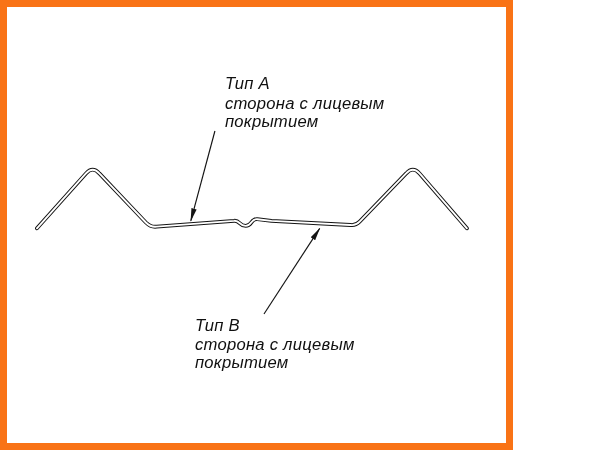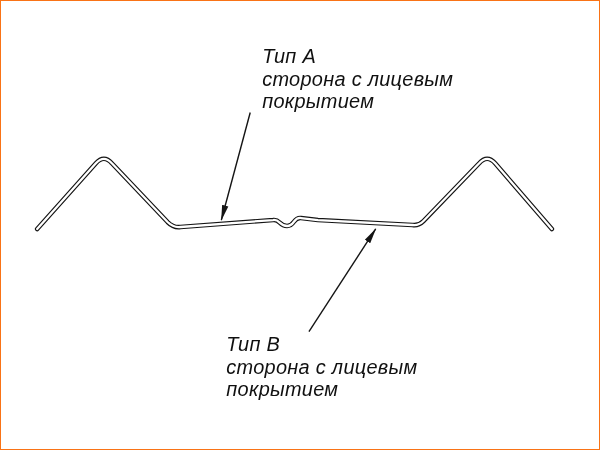--- a/index.html
+++ b/index.html
@@ -2,24 +2,24 @@
 <html><head>
 <meta charset="utf-8">
 <style>
   html, body {
     margin: 0;
     padding: 0;
     background: #ffffff;
   }
   .stage {
     position: relative;
-    width: 600px;
+    width: 513px;
     height: 450px;
     box-sizing: border-box;
-    border: 1px solid #f97316;
+    border: 7px solid #f97316;
     background: #ffffff;
     overflow: hidden;
   }
   .stage svg {
     display: block;
     width: 100%;
     height: 100%;
   }
   .profile-outer {
     fill: none;

